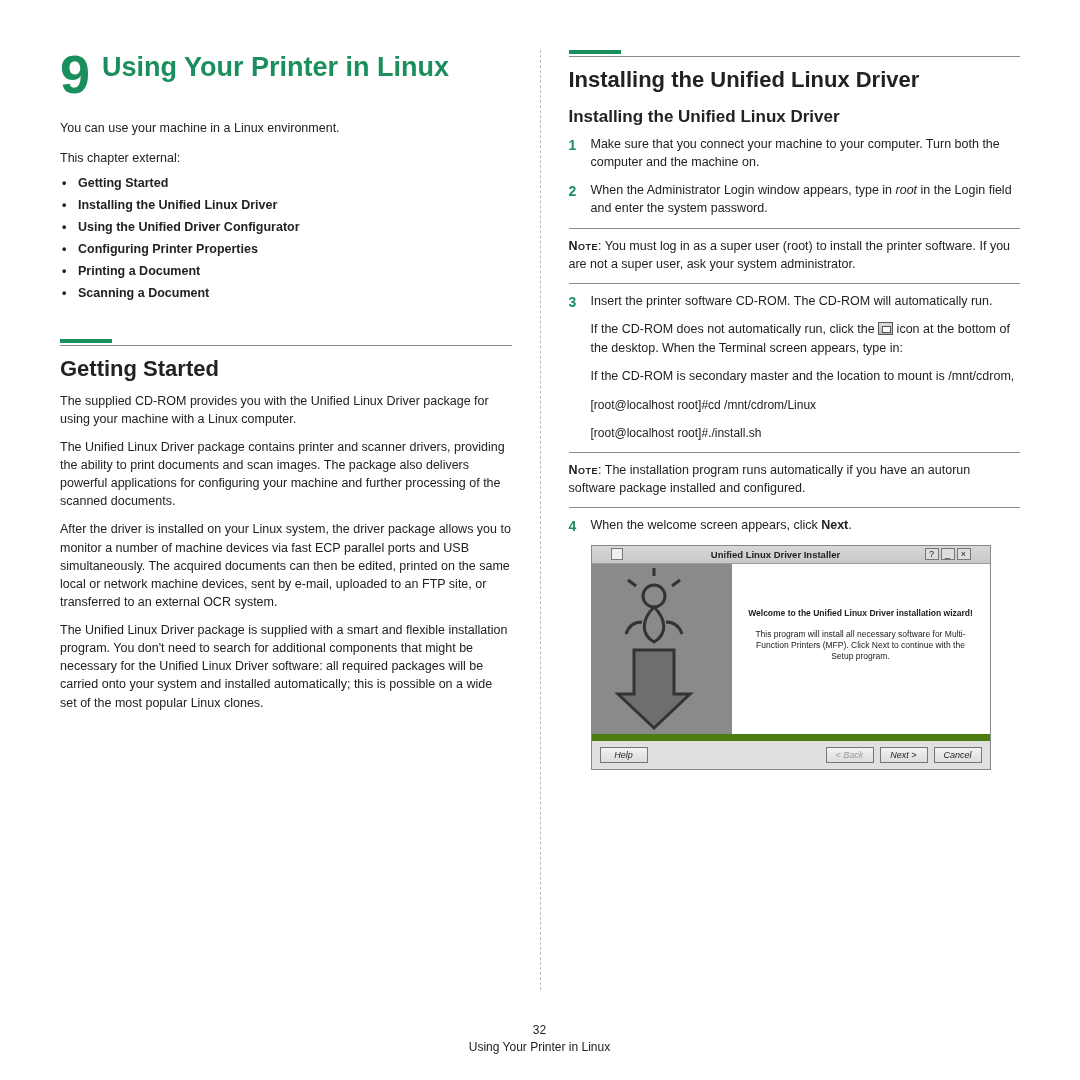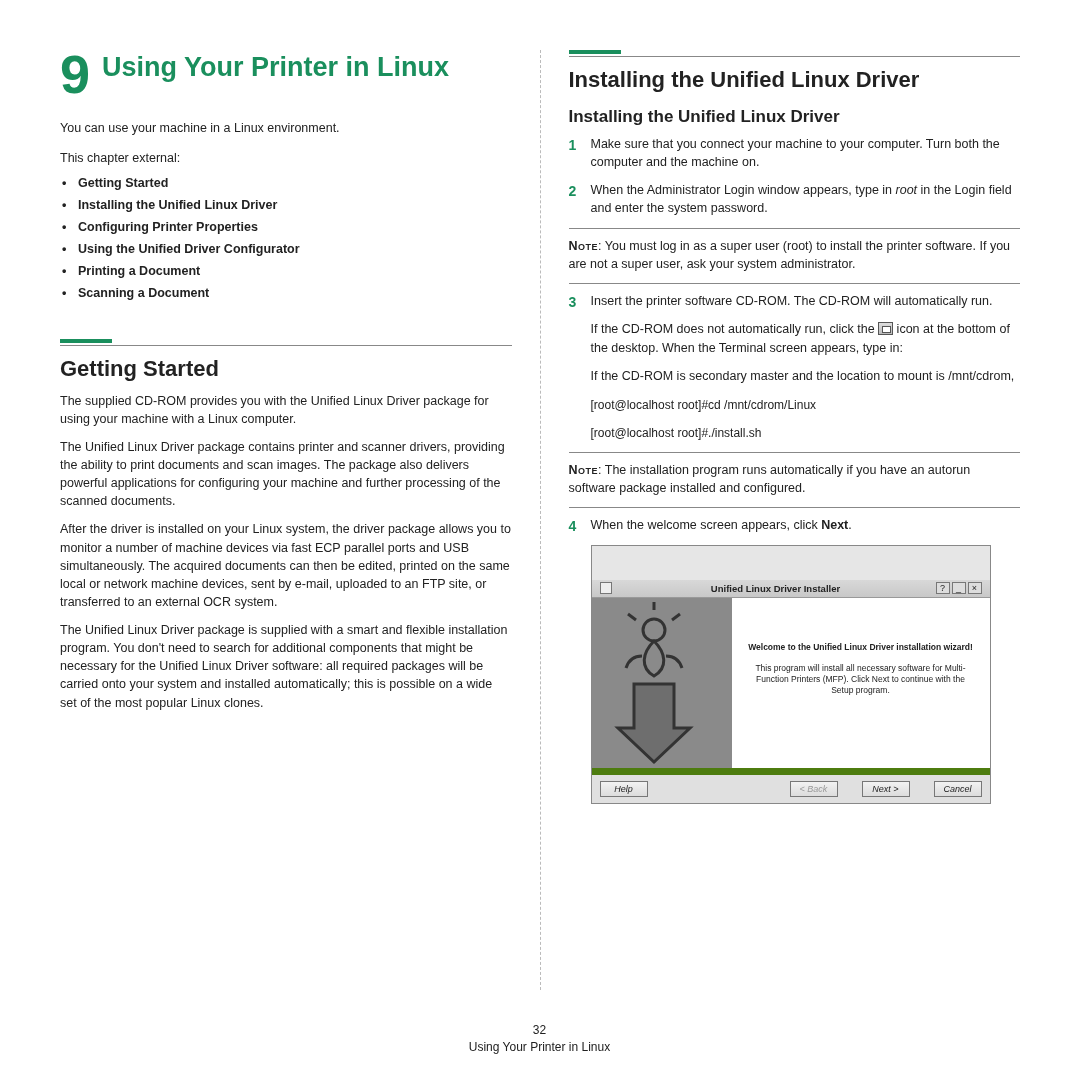--- a/index.html
+++ b/index.html
@@ -139,22 +139,21 @@
     border: 1px solid #888;
     background: #e6e6e6;
     font-size: 9px;
   }
   .installer-titlebar {
     display: flex;
     align-items: center;
     background: linear-gradient(#d8d8d8,#c8c8c8);
     border-bottom: 1px solid #999;
     height: 18px;
-    padding: 0 8px;
-    margin-top: 34px;
+    padding: 0 19px;
   }
   .tb-icon { width:12px; height:12px; border:1px solid #777; background:#eee; margin-right:4px; }
   .tb-title { flex:1; text-align:center; font-weight:700; font-size:9.5px; color:#222;}
   .tb-btns { display:flex; gap:2px; }
   .tb-btn { width:14px; height:12px; border:1px solid #777; background:#ddd; font-size:9px; line-height:10px; text-align:center; }
   .installer-body {
     display:flex;
     background:#fff;
     border-bottom:7px solid #4d7c0f;
   }
@@ -181,21 +180,21 @@
     background:#e0e0e0;
     font-style:italic;
   }
   .installer-footer .spacer { flex:1; }
   .ibtn {
     min-width:48px;
     padding: 2px 8px;
     font-size: 9px;
     border:1px solid #777;
     background: linear-gradient(#f2f2f2,#dcdcdc);
-    margin-left:24px;
+    margin-left:6px;
     text-align:center;
   }
   .ibtn.help { margin-left:0; }
   .ibtn.disabled { color:#999; }
   .page-footer {
     position:absolute;
     bottom: 26px;
     left:0; right:1px;
     text-align:center;
     font-size:12px;
@@ -211,22 +210,22 @@
   <div class="col col-left">
     <div class="chapter-head">
       <div class="chapter-num">9</div>
       <div class="chapter-title">Using Your Printer in Linux</div>
     </div>
     <p class="intro">You can use your machine in a Linux environment.</p>
     <p class="includes">This chapter external:</p>
     <ul class="bullets">
       <li>Getting Started</li>
       <li>Installing the Unified Linux Driver</li>
+      <li>Using the Unified Driver Configurator</li>
       <li>Configuring Printer Properties</li>
-      <li>Using the Unified Driver Configurator</li>
       <li>Printing a Document</li>
       <li>Scanning a Document</li>
     </ul>
 
     <div class="section-block">
       <hr class="section-rule">
       <hr class="section-rule-thin">
       <h2 class="h2">Getting Started</h2>
       <p class="para">The supplied CD-ROM provides you with the Unified Linux Driver package for using your machine with a Linux computer.</p>
       <p class="para">The Unified Linux Driver package contains printer and scanner drivers, providing the ability to print documents and scan images. The package also delivers powerful applications for configuring your machine and further processing of the scanned documents.</p>

